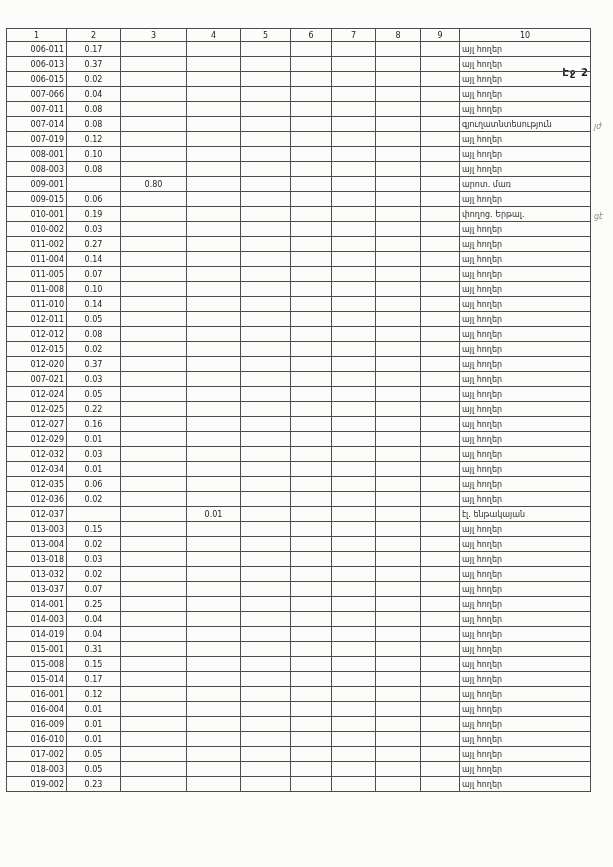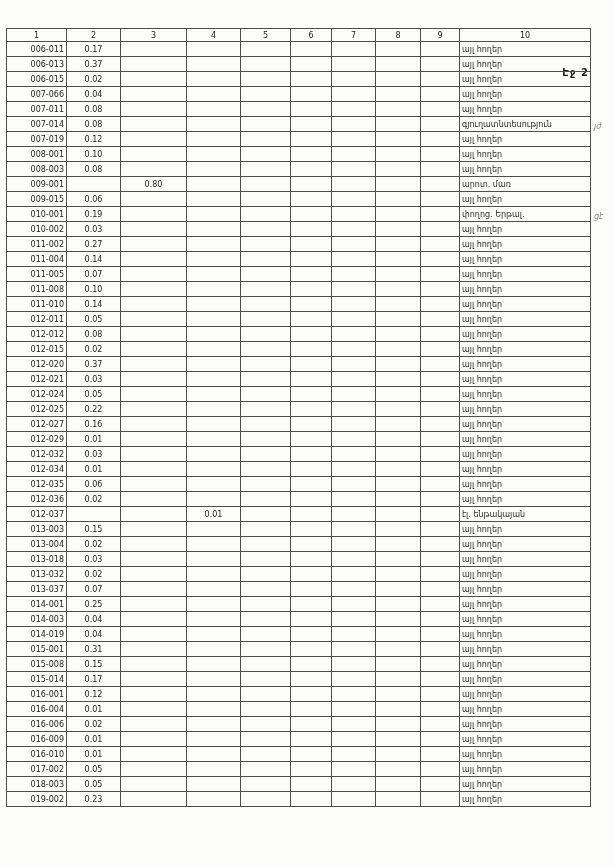--- a/index.html
+++ b/index.html
@@ -330,21 +330,21 @@
         <td class="c3"></td>
         <td class="c4"></td>
         <td class="c5"></td>
         <td class="c6"></td>
         <td class="c7"></td>
         <td class="c8"></td>
         <td class="c9"></td>
         <td class="c10">այլ հողեր</td>
       </tr>
       <tr>
-        <td class="c1">012-021</td>
+        <td class="c1">007-021</td>
         <td class="c2">0.03</td>
         <td class="c3"></td>
         <td class="c4"></td>
         <td class="c5"></td>
         <td class="c6"></td>
         <td class="c7"></td>
         <td class="c8"></td>
         <td class="c9"></td>
         <td class="c10">այլ հողեր</td>
       </tr>
@@ -596,32 +596,20 @@
         <td class="c5"></td>
         <td class="c6"></td>
         <td class="c7"></td>
         <td class="c8"></td>
         <td class="c9"></td>
         <td class="c10">այլ հողեր</td>
       </tr>
       <tr>
         <td class="c1">016-004</td>
         <td class="c2">0.01</td>
-        <td class="c3"></td>
-        <td class="c4"></td>
-        <td class="c5"></td>
-        <td class="c6"></td>
-        <td class="c7"></td>
-        <td class="c8"></td>
-        <td class="c9"></td>
-        <td class="c10">այլ հողեր</td>
-      </tr>
-      <tr>
-        <td class="c1">016-006</td>
-        <td class="c2">0.02</td>
         <td class="c3"></td>
         <td class="c4"></td>
         <td class="c5"></td>
         <td class="c6"></td>
         <td class="c7"></td>
         <td class="c8"></td>
         <td class="c9"></td>
         <td class="c10">այլ հողեր</td>
       </tr>
       <tr>

